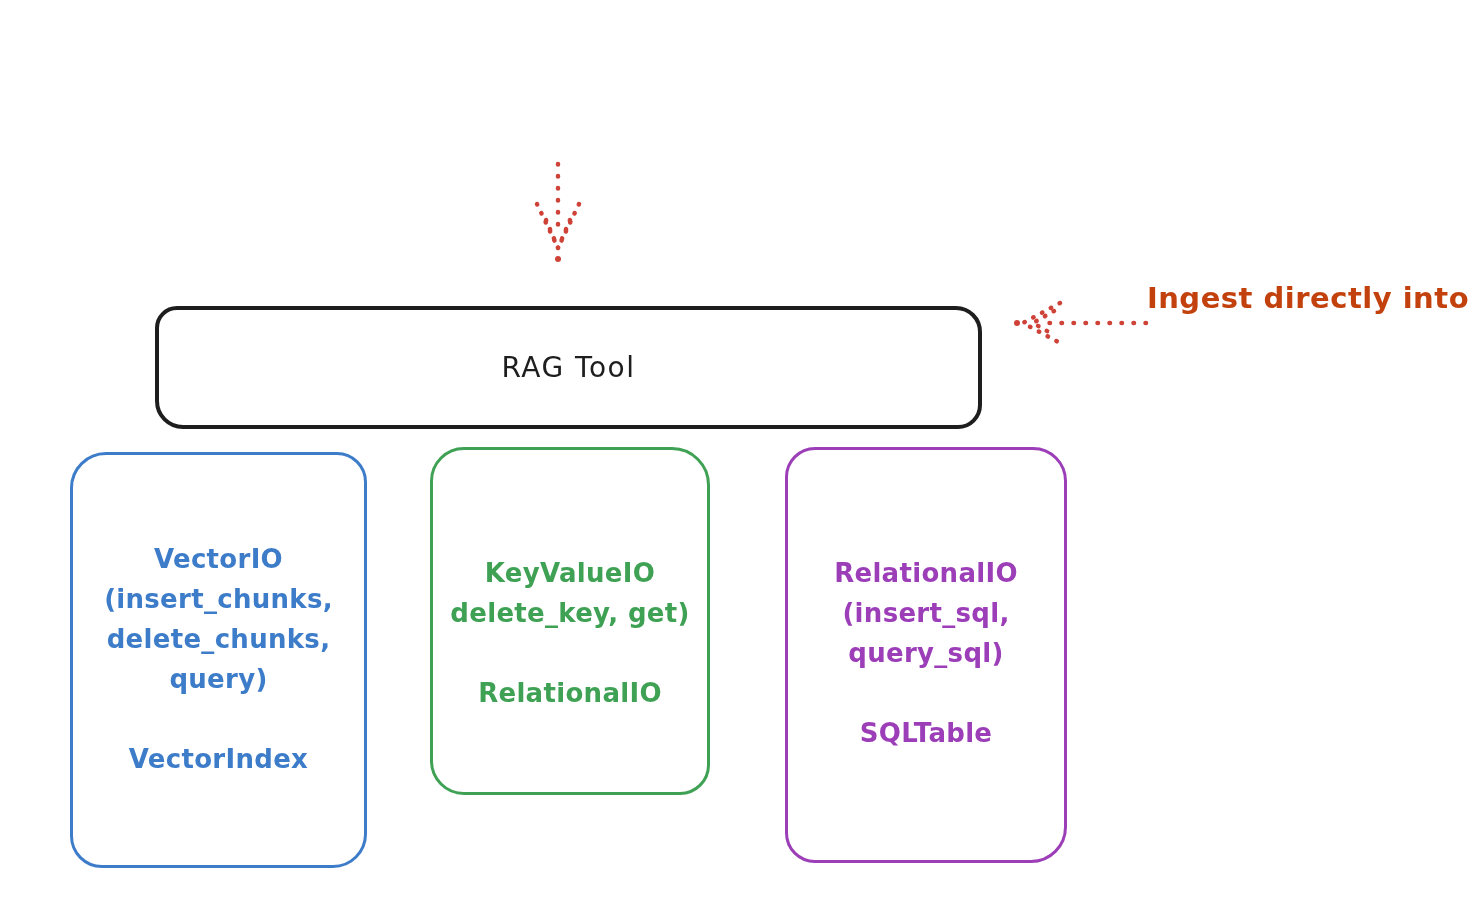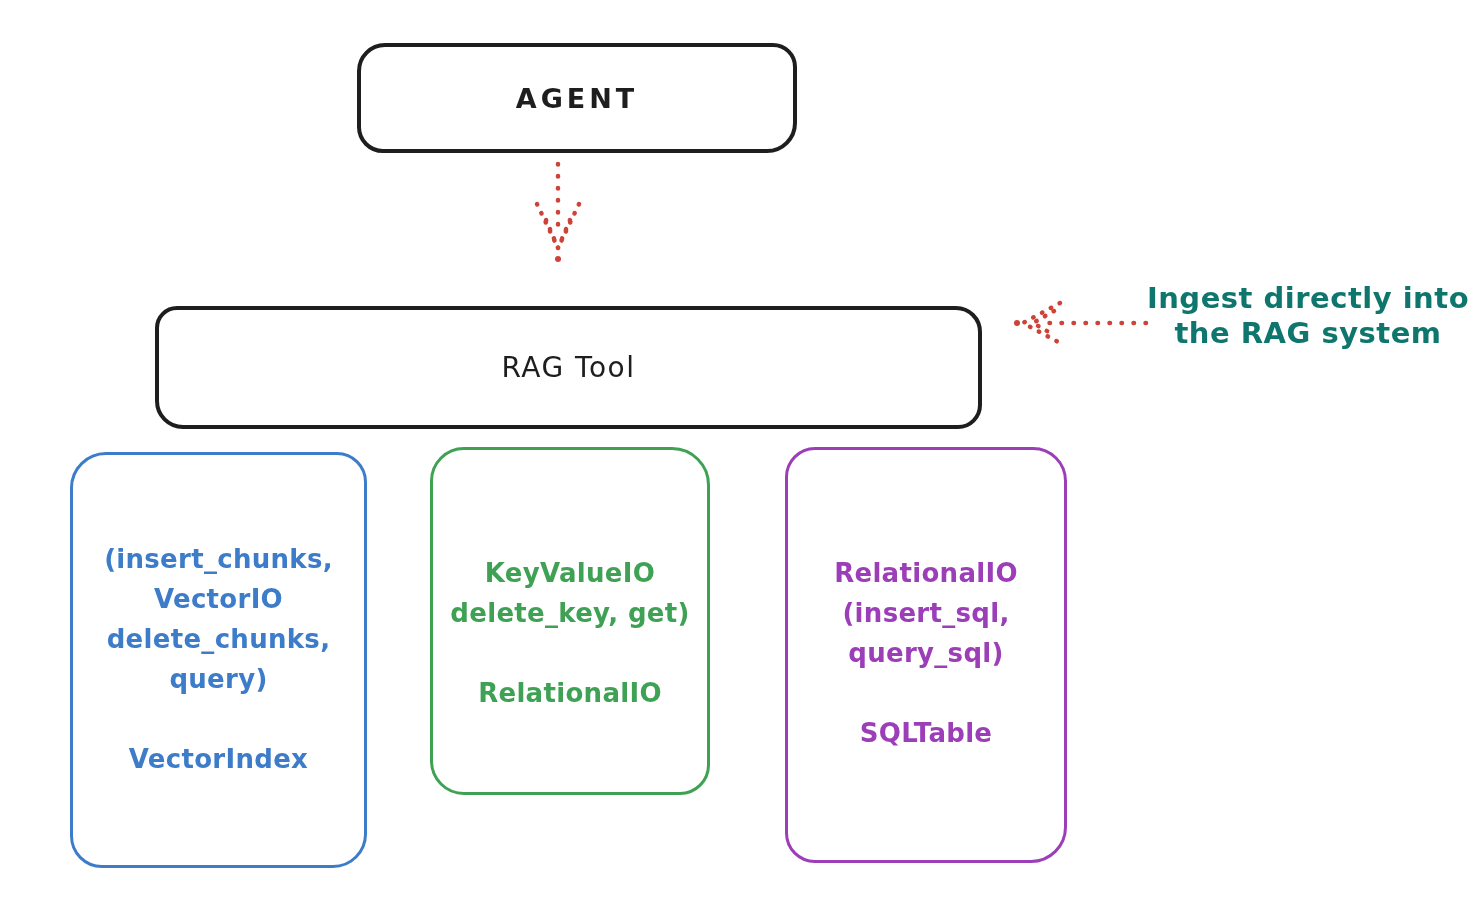--- a/index.html
+++ b/index.html
@@ -88,50 +88,46 @@
 
   .backend-0 { left: 70px;  top: 452px; width: 297px; height: 416px; padding-top: 84px;  border-radius: 36px 30px 34px 32px; }
   .backend-1 { left: 430px; top: 447px; width: 280px; height: 348px; padding-top: 103px; border-radius: 34px 38px 30px 34px; }
   .backend-2 { left: 785px; top: 447px; width: 282px; height: 416px; padding-top: 103px; border-radius: 30px 34px 36px 30px; }
 </style>
 </head>
 <body>
 
 <div class="canvas">
 
-  <div class="node node-agent">
-    <span>AGENT</span>
-  </div>
 
   <svg class="arrow arrow-down" viewBox="0 0 56 108">
     <line class="dotline" x1="28" y1="6" x2="28" y2="70" style="stroke: rgb(207, 66, 56);"></line>
     <path class="dothead" d="M7 46 L28 90 M49 46 L28 90" style="stroke: rgb(207, 66, 56);"></path>
     <path class="dothead" d="M16 62 L28 90 M40 62 L28 90" style="stroke: rgb(207, 66, 56);"></path>
     <circle cx="28" cy="101" r="3" style="fill: rgb(207, 66, 56);"></circle>
   </svg>
 
   <div class="node node-ragtool">
     <span>RAG Tool</span>
   </div>
 
   <svg class="arrow arrow-left" viewBox="0 0 150 54">
     <line class="dotline" x1="136" y1="27" x2="36" y2="27" style="stroke: rgb(207, 66, 56);"></line>
     <path class="dothead" d="M50 7 L13 27 L50 47" style="stroke: rgb(207, 66, 56);"></path>
     <path class="dothead" d="M44 15 L23 27 L44 39" style="stroke: rgb(207, 66, 56);"></path>
     <circle cx="7" cy="27" r="3" style="fill: rgb(207, 66, 56);"></circle>
   </svg>
 
-  <div class="annotation" style="color: #0f766e;">
+  <div class="annotation" style="color: #c2410c;">
     <div>Ingest directly into</div>
-    <div>the RAG system</div>
   </div>
 
   <div class="backend backend-0" style="border-color: rgb(61, 124, 201); color: rgb(61, 124, 201);">
+    <div class="line">VectorIO</div>
     <div class="line">(insert_chunks,</div>
-    <div class="line">VectorIO</div>
     <div class="line">delete_chunks,</div>
     <div class="line">query)</div>
     <div class="index-label">VectorIndex</div>
   </div>
 
   <div class="backend backend-1" style="border-color: rgb(63, 161, 84); color: rgb(63, 161, 84);">
     <div class="line">KeyValueIO</div>
     <div class="line">delete_key, get)</div>
     <div class="index-label">RelationalIO</div>
   </div>

